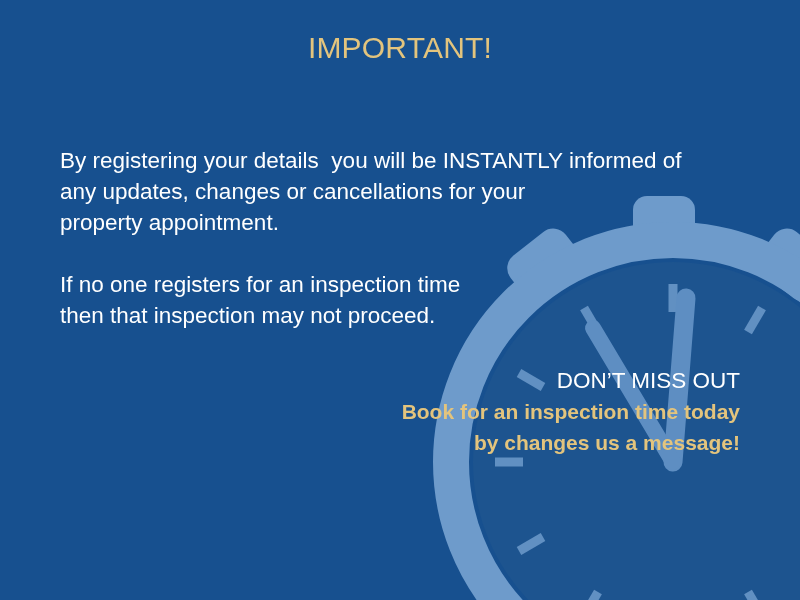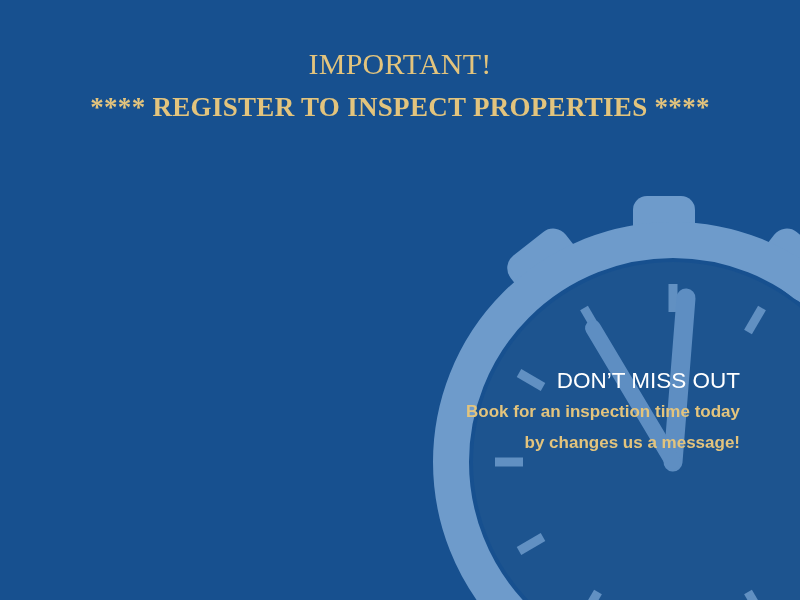--- a/index.html
+++ b/index.html
@@ -32,24 +32,23 @@
     position: absolute;
     left: 0;
     top: 0;
     width: 800px;
     height: 600px;
   }
 
   .title-block {
     position: absolute;
     left: 0;
-    top: 44px;
+    top: 28px;
     width: 800px;
     text-align: center;
-    font-family: Liberation Serif, serif;
   }
   .title-line-1 {
     color: #e3c47d;
     font-size: 30px;
     font-weight: 400;
     letter-spacing: 0.2px;
     line-height: 40px;
   }
   .title-line-2 {
     color: #e3c47d;
@@ -86,21 +85,21 @@
   .cta-plain {
     color: #ffffff;
     font-size: 22.5px;
     font-weight: 400;
     line-height: 31px;
     margin: 0;
     white-space: pre;
   }
   .cta-gold {
     color: #e3c47d;
-    font-size: 17px;
+    font-size: 21px;
     font-weight: bold;
     line-height: 31px;
     margin: 0;
     white-space: pre;
   }
 </style>
 </head>
 <body>
 
 <div id="slide">
@@ -143,23 +142,29 @@
       <line x1="673" y1="462" x2="686" y2="298" stroke="#5e8ec2" stroke-width="19" stroke-linecap="round"></line>
 
       <line x1="673" y1="462" x2="593" y2="328" stroke="#5e8ec2" stroke-width="16" stroke-linecap="round"></line>
     </g>
   </svg>
 
   <div id="content">
 
     <div class="title-block">
       <div class="title-line-1">IMPORTANT!</div>
-      <div class="title-line-2">****  REGISTER TO INSPECT PROPERTIES ****</div>
     </div>
 
+    <div class="body-block">
+      <p class="para">By registering your details  you will be INSTANTLY informed of</p>
+      <p class="para">any updates, changes or cancellations for your</p>
+      <p class="para spacer-after">property appointment.</p>
+      <p class="para">If no one registers for an inspection time</p>
+      <p class="para">then that inspection may not proceed.</p>
+    </div>
 
     <div class="cta-block">
       <p class="cta-plain">DON’T MISS OUT</p>
       <p class="cta-gold">Book for an inspection time today</p>
       <p class="cta-gold">by changes us a message!</p>
     </div>
 
   </div>
 </div>
 

